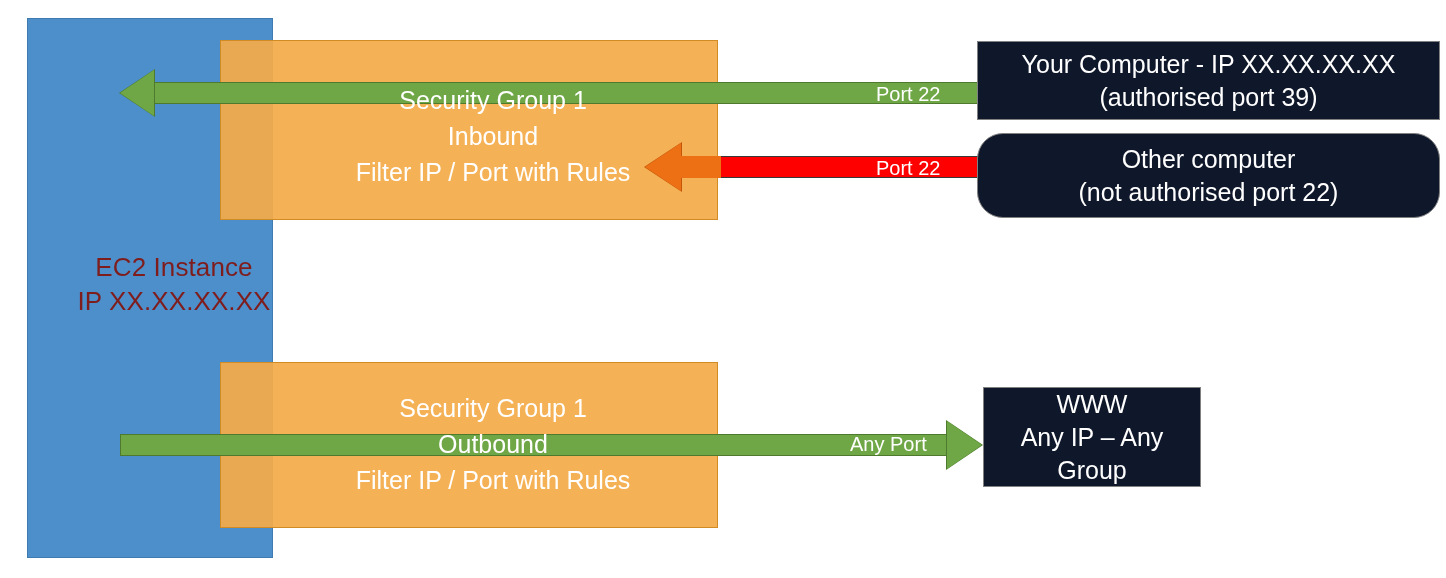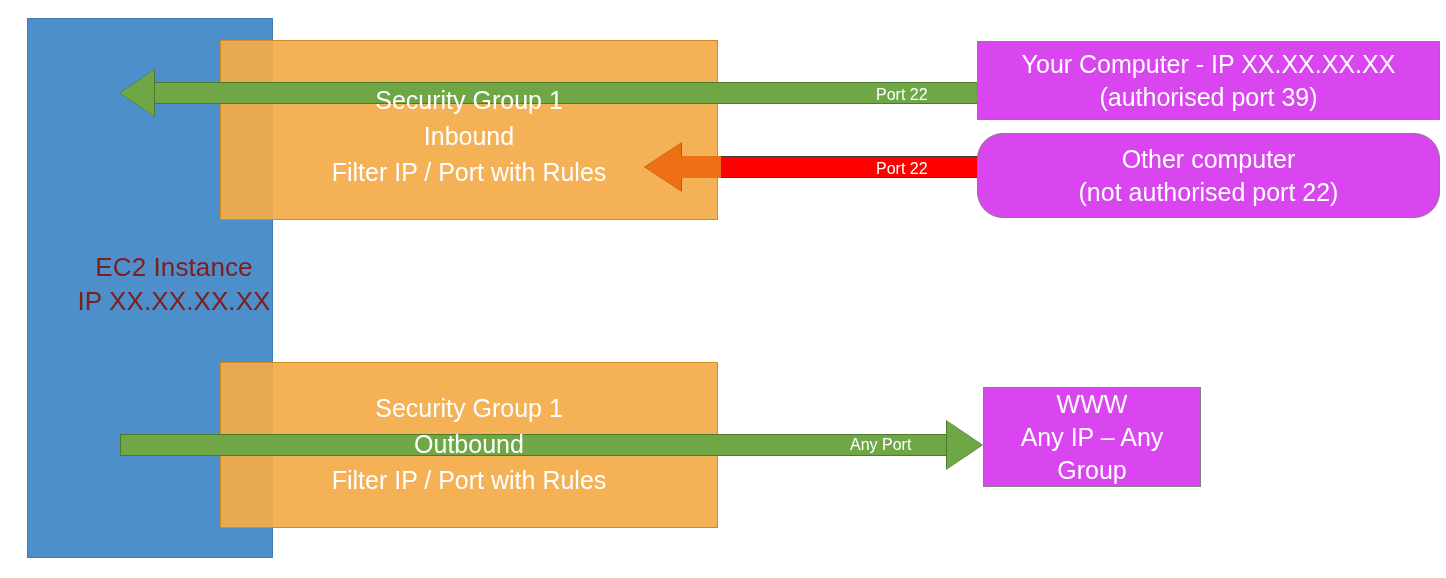--- a/index.html
+++ b/index.html
@@ -61,41 +61,42 @@
   }
   .sg-text {
     position: absolute;
     width: 498px;
     left: 220px;
     text-align: center;
     color: #ffffff;
     font-size: 25px;
     line-height: 36px;
     pointer-events: none;
+    padding-left: 24px;
   }
   .sg-text-inbound { top: 82px; }
   .sg-text-outbound { top: 390px; }
 
   
   .bar {
     position: absolute;
     box-sizing: border-box;
   }
   .bar-green {
     background: #6FA746;
     border: 1px solid #4E7A2E;
   }
   .bar-red {
     background: #FF0000;
     border: 1px solid #3B3838;
   }
   .bar-label {
     position: absolute;
     color: #ffffff;
-    font-size: 16px;
+    font-size: 20px;
     line-height: 23px;
     white-space: nowrap;
   }
   
   .arrowhead {
     position: absolute;
   }
   .ah-left-green {
     left: 120px;
     top: 70px;
@@ -140,21 +141,21 @@
     left: 946px;
     top: 420px;
     width: 37px;
     height: 50px;
     background: #4E7A2E;
     clip-path: polygon(100% 50%, 0% 0%, 0% 100%);
   }
   
   .gray-box {
     position: absolute;
-    background: #d946ef;
+    background: #0f172a;
     border: 1px solid #808080;
     box-sizing: border-box;
     color: #ffffff;
     text-align: center;
     font-size: 25px;
     line-height: 33px;
     display: flex;
     flex-direction: column;
     justify-content: center;
     align-items: center;

